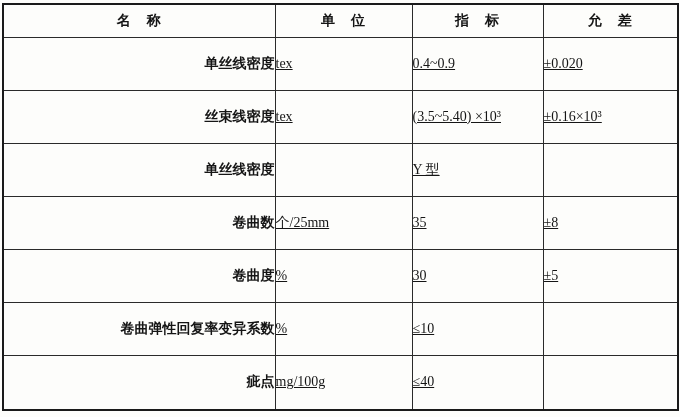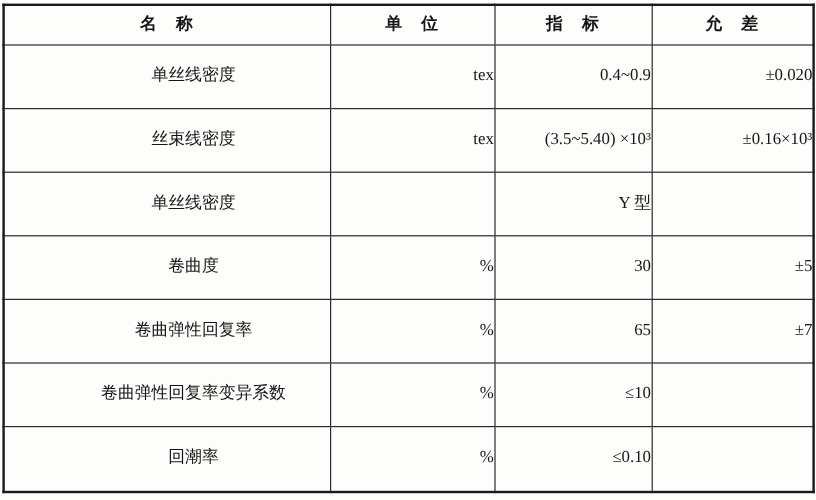--- a/index.html
+++ b/index.html
@@ -37,25 +37,27 @@
     overflow: hidden;
     white-space: nowrap;
   }
   .spec-table th {
     font-weight: bold;
     text-align: center;
     height: 32px;
     letter-spacing: 1px;
   }
   .spec-table td.cell-name {
-    text-align: center;
+    text-align: right;
     padding-left: 44px;
+    font-weight: bold;
   }
   .spec-table td.cell-center {
-    text-align: right;
+    text-align: left;
+    text-decoration: underline;
   }
 </style>
 </head>
 <body>
 
 <div class="table-wrap">
   <table class="spec-table">
     <colgroup>
       <col style="width:272px">
       <col style="width:137px">
@@ -83,38 +85,38 @@
           <td class="cell-center">(3.5~5.40) ×10³</td>
           <td class="cell-center">±0.16×10³</td>
         </tr>
         <tr>
           <td class="cell-name">单丝线密度</td>
           <td class="cell-center"></td>
           <td class="cell-center">Y 型</td>
           <td class="cell-center"></td>
         </tr>
         <tr>
+          <td class="cell-name">卷曲数</td>
+          <td class="cell-center">个/25mm</td>
+          <td class="cell-center">35</td>
+          <td class="cell-center">±8</td>
+        </tr>
+        <tr>
           <td class="cell-name">卷曲度</td>
           <td class="cell-center">%</td>
           <td class="cell-center">30</td>
           <td class="cell-center">±5</td>
-        </tr>
-        <tr>
-          <td class="cell-name">卷曲弹性回复率</td>
-          <td class="cell-center">%</td>
-          <td class="cell-center">65</td>
-          <td class="cell-center">±7</td>
         </tr>
         <tr>
           <td class="cell-name">卷曲弹性回复率变异系数</td>
           <td class="cell-center">%</td>
           <td class="cell-center">≤10</td>
           <td class="cell-center"></td>
         </tr>
         <tr>
-          <td class="cell-name">回潮率</td>
-          <td class="cell-center">%</td>
-          <td class="cell-center">≤0.10</td>
+          <td class="cell-name">疵点</td>
+          <td class="cell-center">mg/100g</td>
+          <td class="cell-center">≤40</td>
           <td class="cell-center"></td>
         </tr>
       </tbody>
   </table>
 </div>
 
 </body></html>

